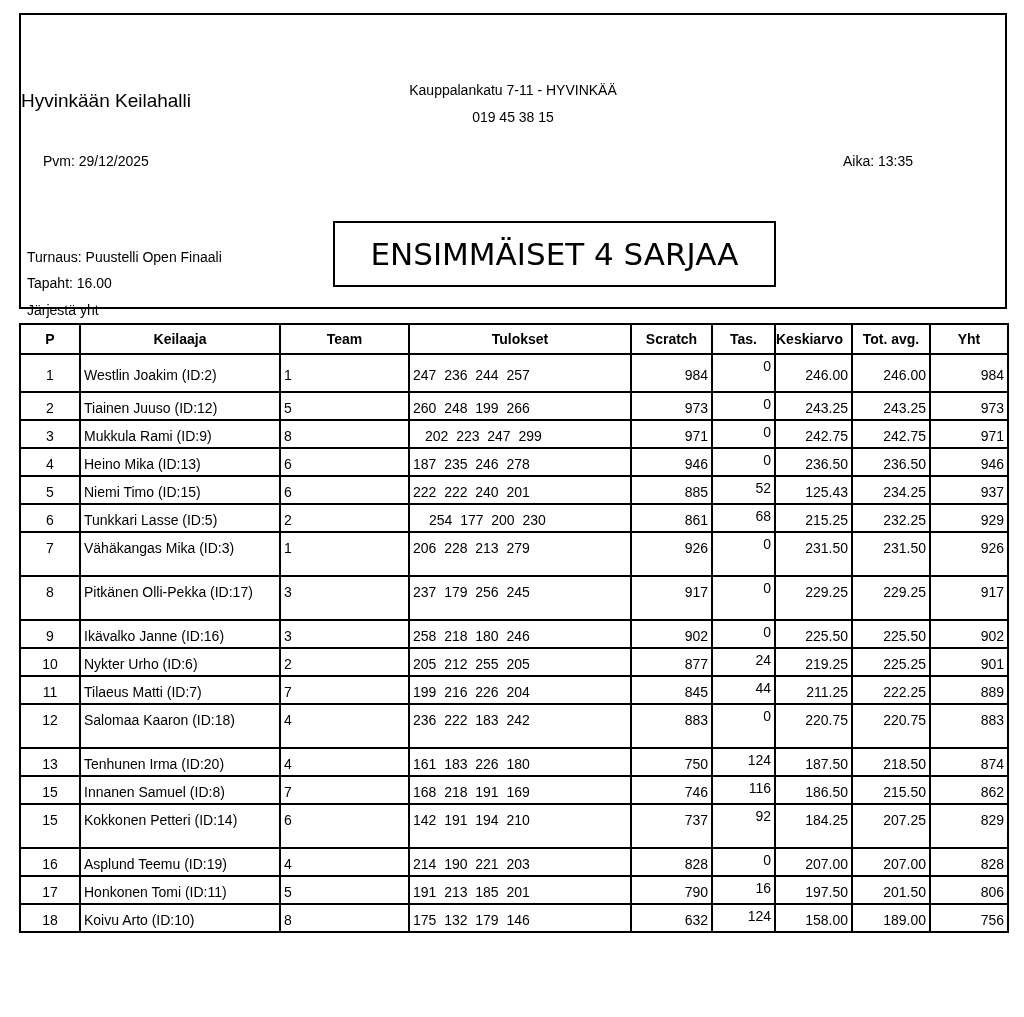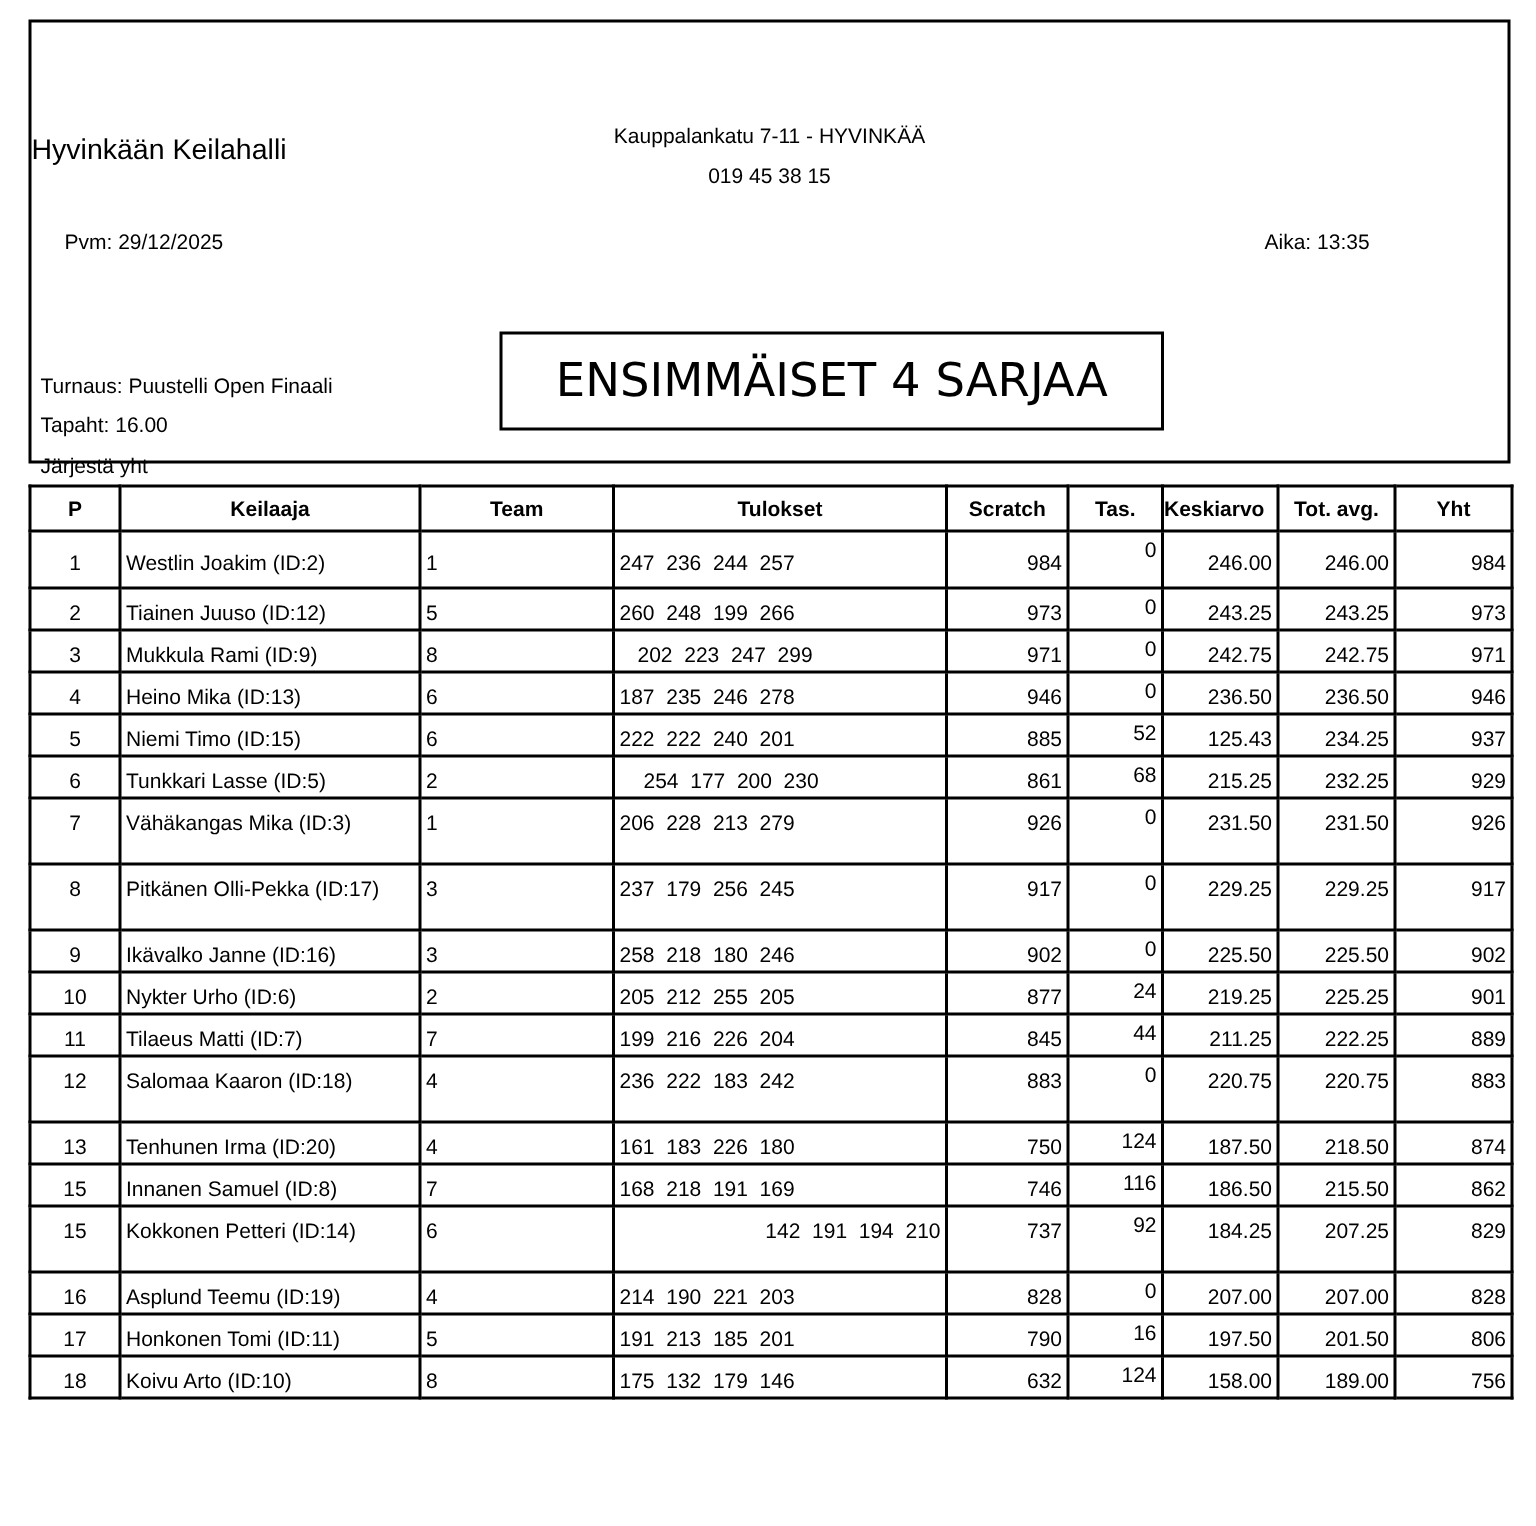--- a/index.html
+++ b/index.html
@@ -216,21 +216,21 @@
         <td class="num">746</td>
         <td class="num tas">116</td>
         <td class="num">186.50</td>
         <td class="num">215.50</td>
         <td class="num">862</td>
       </tr>
       <tr class="tall">
         <td class="pos">15</td>
         <td class="name">Kokkonen Petteri (ID:14)</td>
         <td>6</td>
-        <td style="white-space: pre; text-align: right;">142  191  194  210</td>
+        <td style="white-space: pre;">142  191  194  210</td>
         <td class="num">737</td>
         <td class="num tas">92</td>
         <td class="num">184.25</td>
         <td class="num">207.25</td>
         <td class="num">829</td>
       </tr>
       <tr>
         <td class="pos">16</td>
         <td class="name">Asplund Teemu (ID:19)</td>
         <td>4</td>

